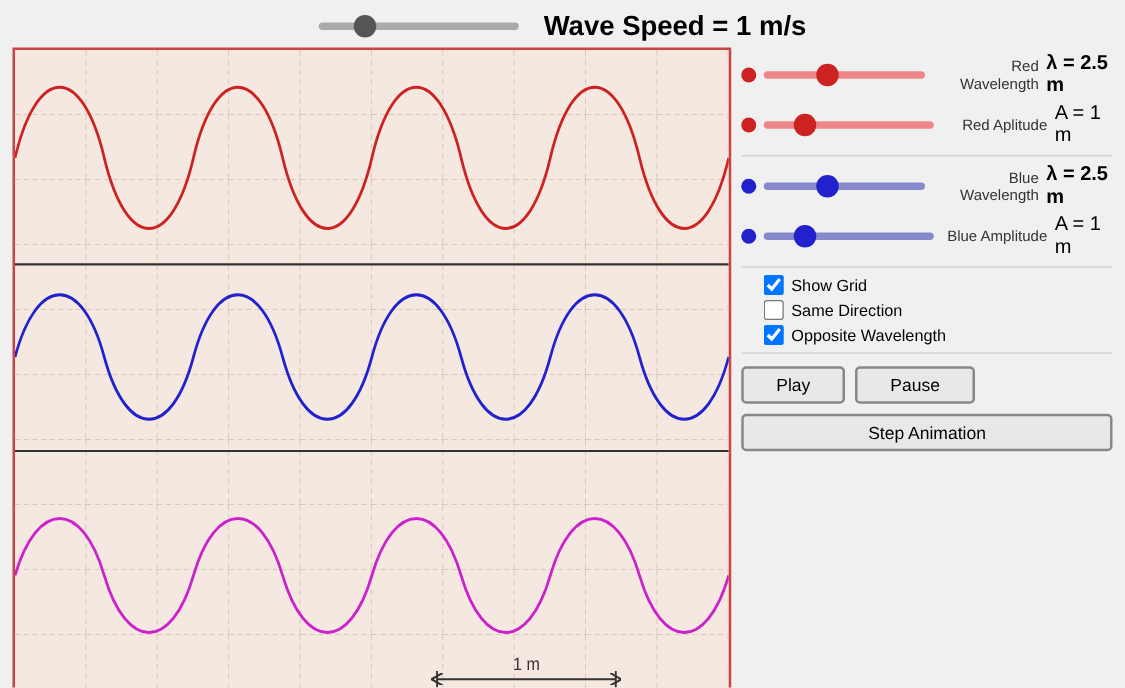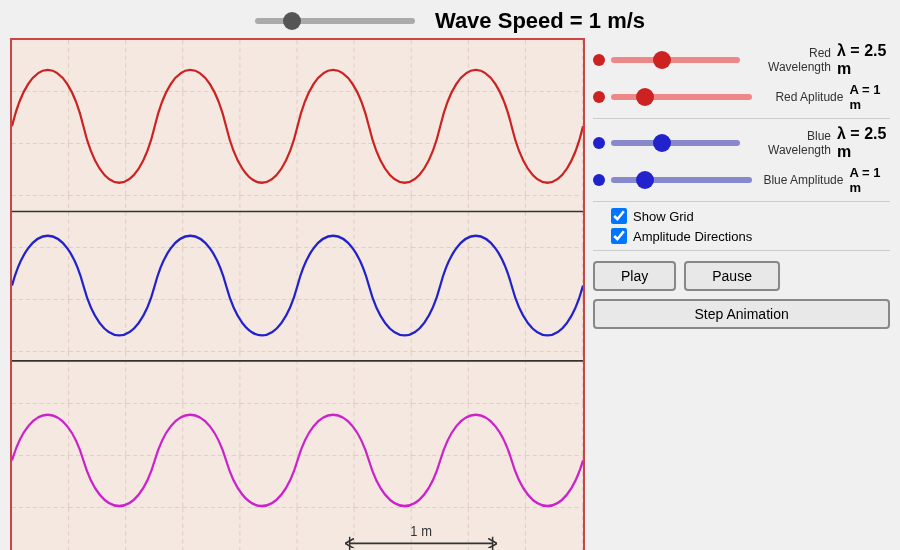--- a/index.html
+++ b/index.html
@@ -171,21 +171,21 @@
       padding: 5px 4px;
       font-size: 14px;
       background: #e8e8e8;
       border: 2px solid #888;
       border-radius: 4px;
       cursor: pointer;
       margin-top: 4px;
     }
 
     .lambda-symbol { font-size: 16px; font-weight: bold; }
-    .amp-symbol { font-size: 13px; font-weight: bold; }
+    .amp-symbol { font-size: 16px; font-weight: normal; }
   </style>
 </head>
 <body>
 
 <div class="top-bar">
   <div class="slider-container">
     <input type="range" min="0" max="5" value="1" style="">
   </div>
   <div class="title">Wave Speed = 1 m/s</div>
 </div>
@@ -294,22 +294,26 @@
       <span class="amp-symbol ctrl-value">A = 1 m</span>
     </div>
 
     <div class="separator"></div>
 
     <div class="checkbox-row">
       <input type="checkbox" id="cb-grid" checked="" style="">
       <label for="cb-grid">Show Grid</label>
     </div>
     <div class="checkbox-row">
+      <input type="checkbox" id="cb-same" style="">
+      <label for="cb-same">Same Direction</label>
+    </div>
+    <div class="checkbox-row">
       <input type="checkbox" id="cb-opposite" checked="" style="">
-      <label for="cb-opposite">Amplitude Directions</label>
+      <label for="cb-opposite">Opposite Wavelength</label>
     </div>
 
     <div class="separator"></div>
 
     <div class="btn-row">
       <button class="sim-btn">Play</button>
       <button class="sim-btn">Pause</button>
     </div>
 
     <button class="step-btn">Step Animation</button>

